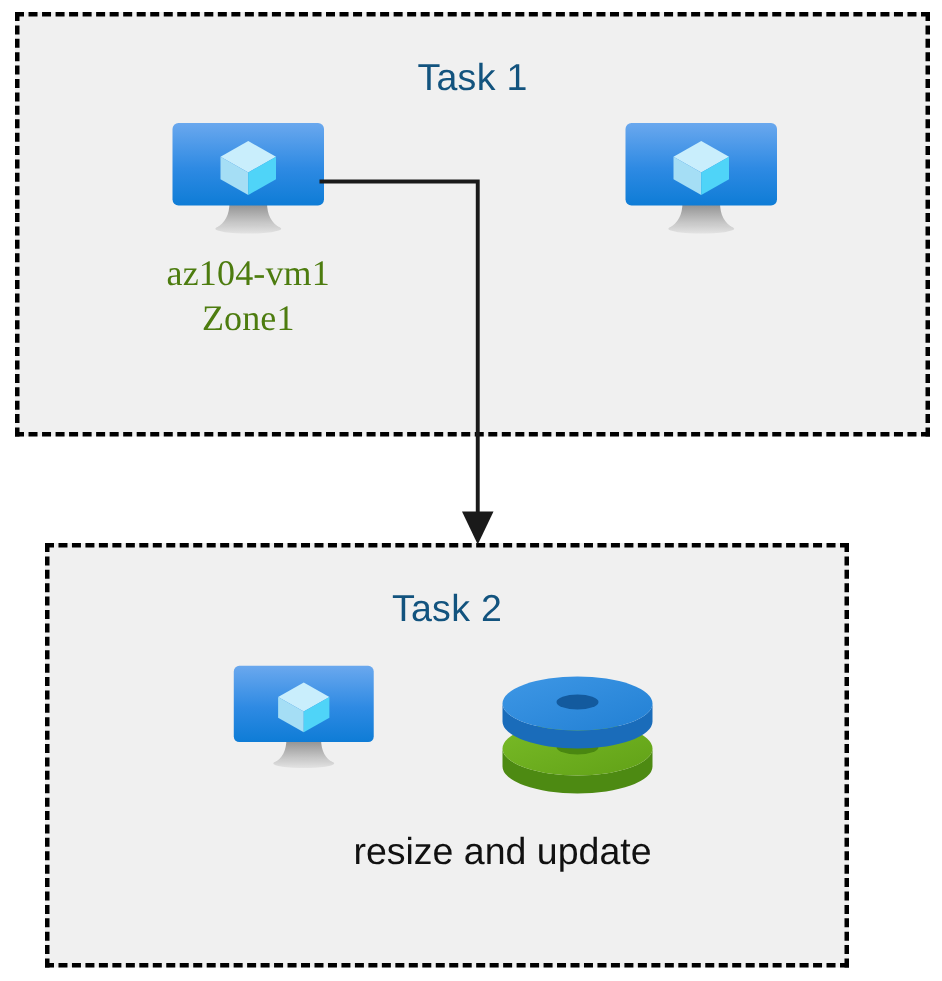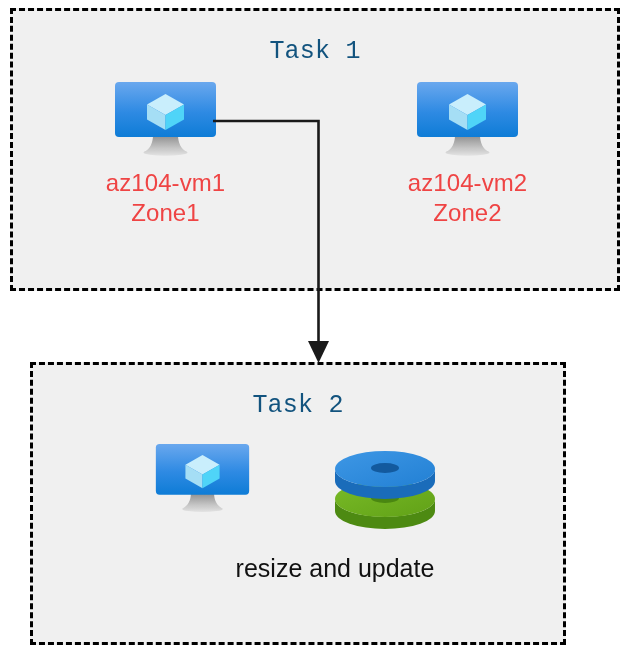--- a/index.html
+++ b/index.html
@@ -15,21 +15,20 @@
     font-family: "Liberation Sans", "DejaVu Sans", sans-serif;
     -webkit-font-smoothing: antialiased;
   }
 
   
   .task-box {
     position: absolute;
     background: #f0f0f0;
     box-sizing: border-box;
     border: 3px dashed #000000;
-    font-family: Liberation Mono, monospace;
   }
   #task1-box {
     left: 10px;
     top: 8px;
     width: 610px;
     height: 283px;
   }
   #task2-box {
     left: 10px;
     top: 362px;
@@ -52,24 +51,25 @@
   #task2-title { top: 26px; }
 
   
   .node {
     position: absolute;
     text-align: center;
   }
   .node-label {
     font-size: 24px;
     line-height: 30px;
-    color: #ef4444;
+    color: #4d7c0f;
     white-space: pre-line;
     margin-top: 8px;
     letter-spacing: 0.1px;
+    font-family: Liberation Serif, serif;
   }
 
   #vm1-node { left: 28px;  top: 80px;  width: 275px; }
   #vm2-node { left: 330px; top: 80px;  width: 275px; }
   #vm3-node { left: 115px; top: 440px; width: 175px; }
 
   
   .vm-icon {
     display: block;
     margin: 0 auto;
@@ -168,22 +168,20 @@
     </defs>
     <path d="M40 55 h25 c0 8 3 14 9 17 h-43 c6 -3 9 -9 9 -17 z" fill="url(#standGrad2)"></path>
     <ellipse cx="52.5" cy="72.5" rx="22" ry="3.2" fill="url(#baseGrad2)"></ellipse>
     <rect x="2" y="2" width="101" height="55" rx="4" ry="4" fill="url(#scrGrad2)"></rect>
     <g>
       <polygon points="52.5,14 71,24.5 52.5,35 34,24.5" fill="#c9eefc"></polygon>
       <polygon points="34,24.5 52.5,35 52.5,50 34,39.5" fill="#a5def5"></polygon>
       <polygon points="71,24.5 52.5,35 52.5,50 71,39.5" fill="#4fd4f8"></polygon>
     </g>
   </svg>
-  <div class="node-label">az104-vm2
-Zone2</div>
 </div>
 
 <div id="vm3-node" class="node">
   <svg class="vm-icon" width="97" height="78" viewBox="0 0 105 80">
     <defs>
       <linearGradient id="scrGrad3" x1="0" y1="0" x2="0" y2="1">
         <stop offset="0" stop-color="#6aa8ee"></stop>
         <stop offset="0.55" stop-color="#2e8ae3"></stop>
         <stop offset="1" stop-color="#0e7cd6"></stop>
       </linearGradient>

